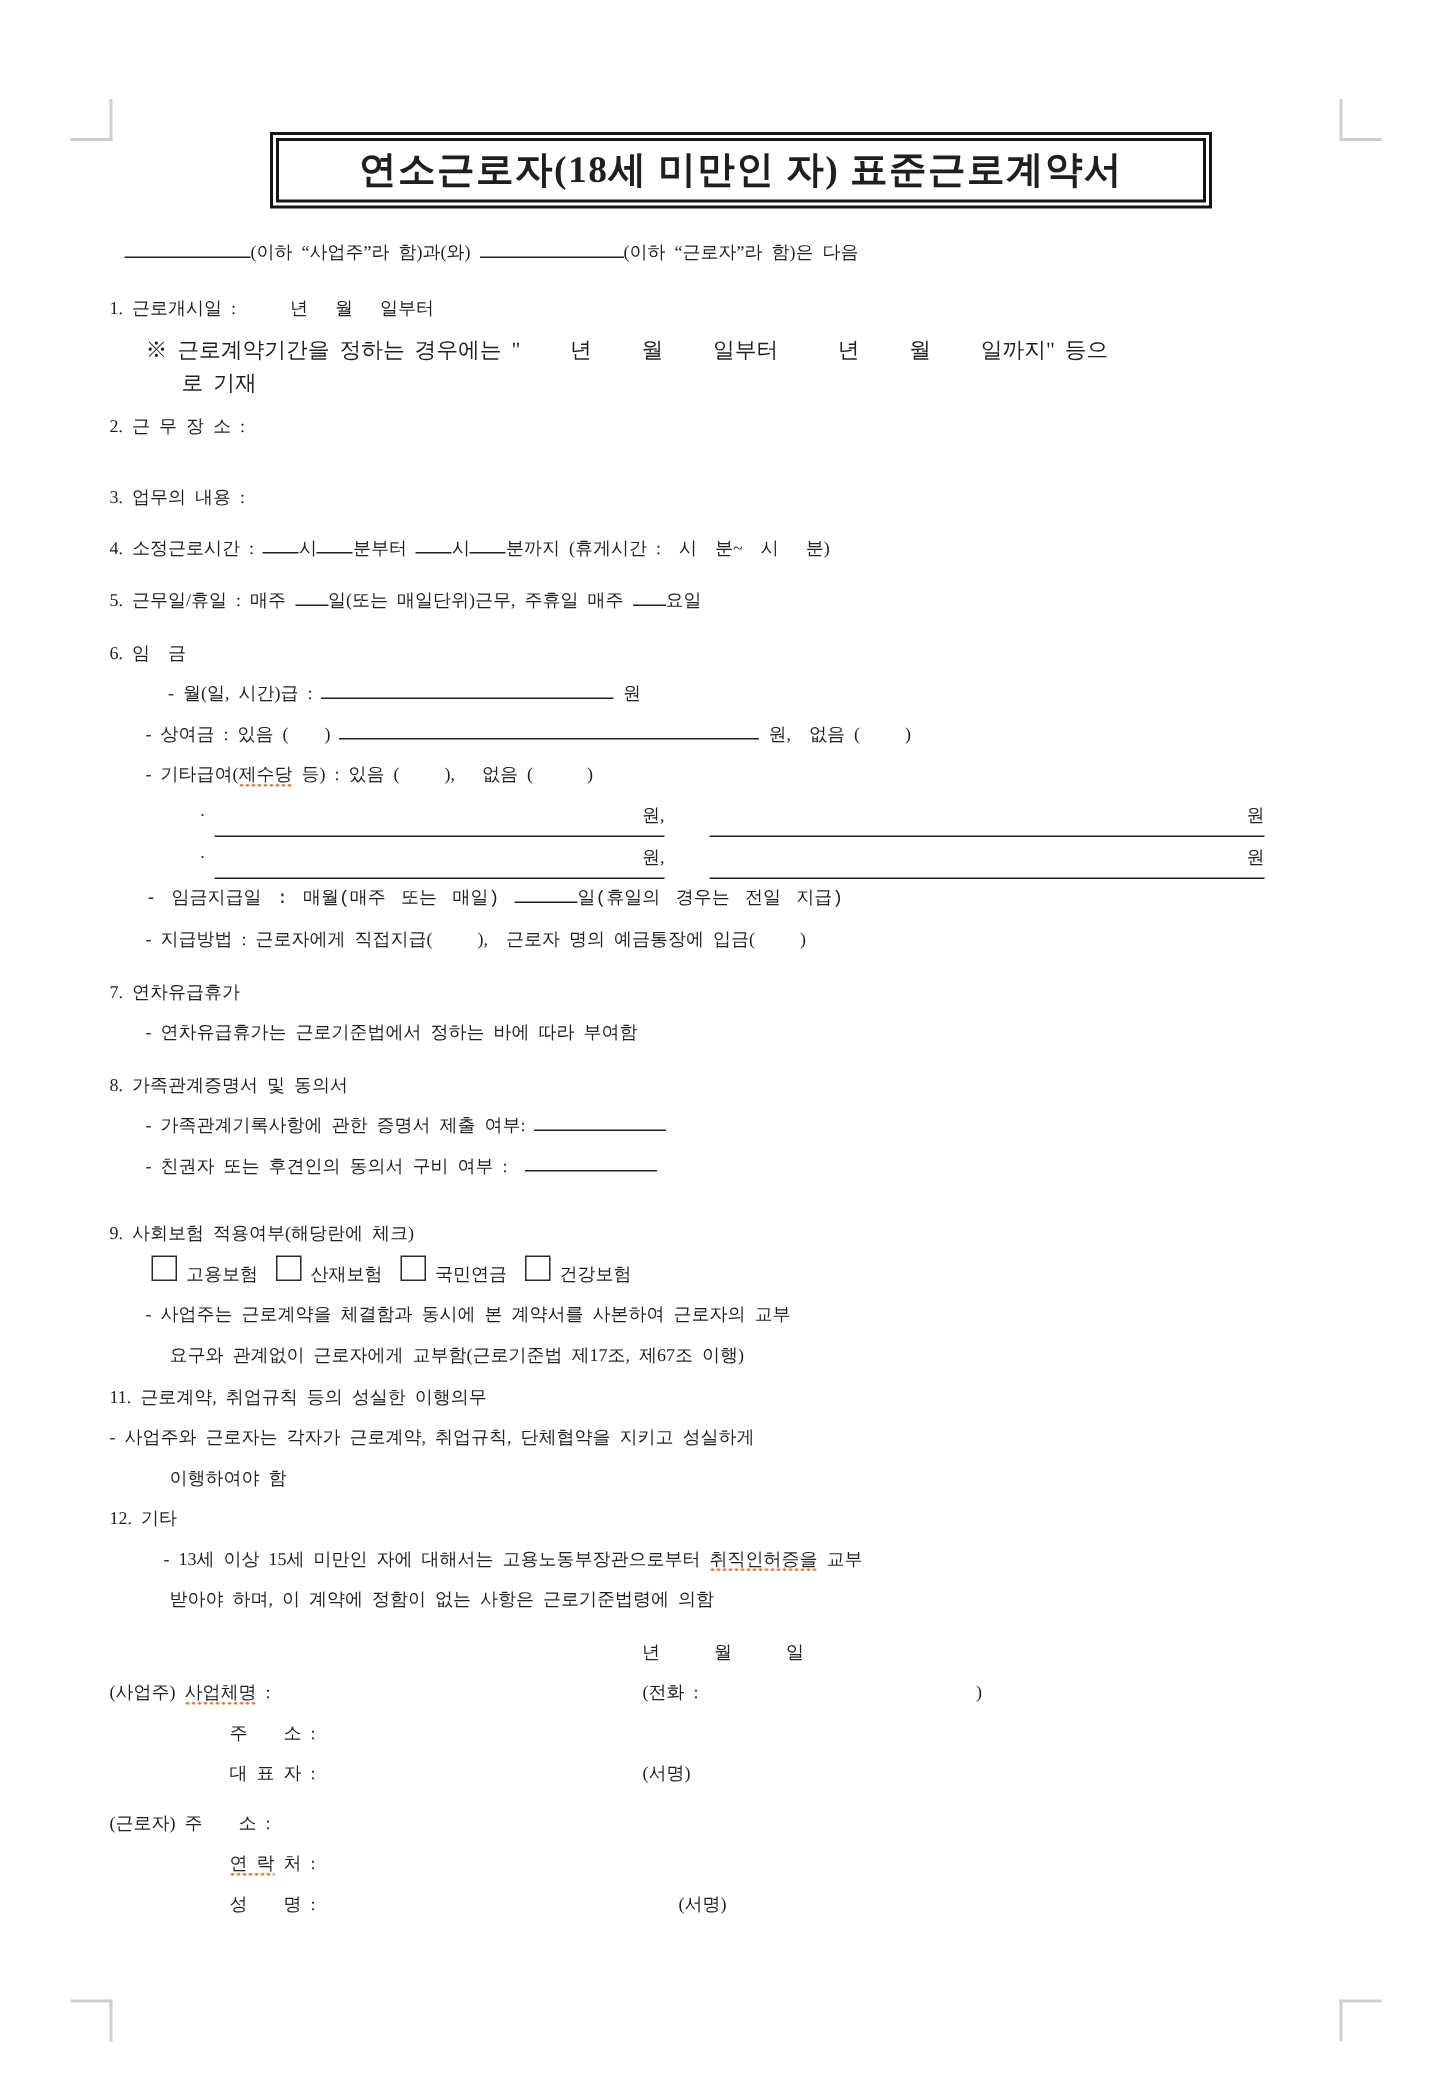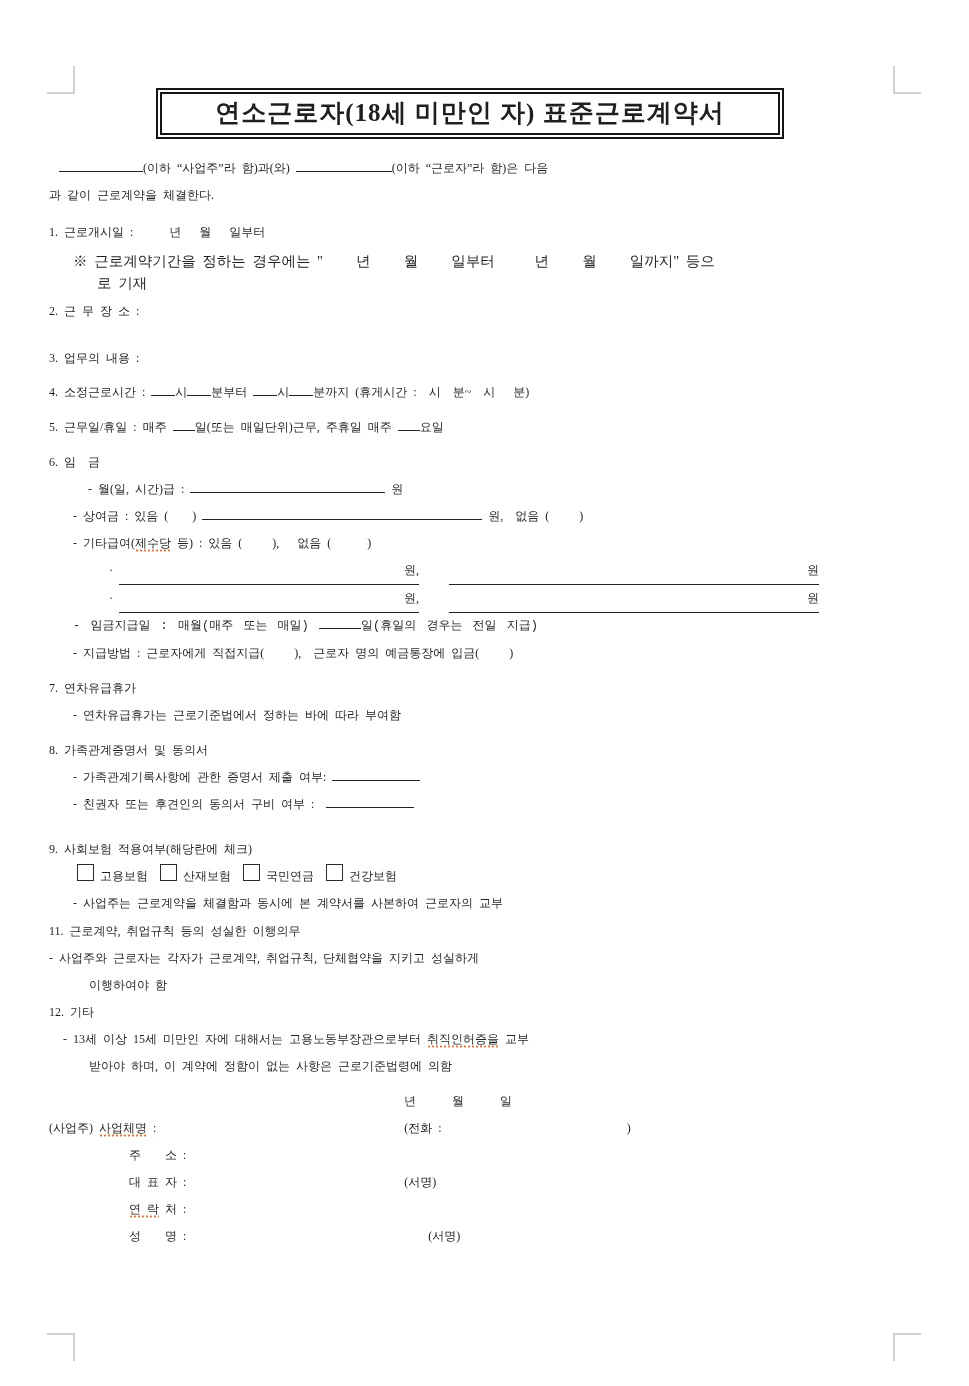--- a/index.html
+++ b/index.html
@@ -10,21 +10,21 @@
     overflow: hidden;
     font-family: "Liberation Serif", "DejaVu Serif", serif;
     color: #1f1f1f;
   }
   .crop-mark { position: absolute; width: 26px; height: 26px; }
   .crop-tl { left: 47px;  top: 66px;   border-right: 2px solid #cfcfcf; border-bottom: 2px solid #cfcfcf; }
   .crop-tr { left: 893px; top: 66px;   border-left: 2px solid #cfcfcf;  border-bottom: 2px solid #cfcfcf; }
   .crop-bl { left: 47px;  top: 1333px; border-right: 2px solid #cfcfcf; border-top: 2px solid #cfcfcf; }
   .crop-br { left: 893px; top: 1333px; border-left: 2px solid #cfcfcf;  border-top: 2px solid #cfcfcf; }
 
-  .content { position: absolute; left: 49px; top: 88px; width: 842px; }
+  .content { position: absolute; left: 73px; top: 88px; width: 842px; }
 
   .title-box {
     border: 2px solid #151515;
     padding: 2px;
     width: 620px;
     margin: 0 auto;
   }
   .title-inner {
     border: 2px solid #151515;
     text-align: center;
@@ -75,21 +75,20 @@
 <div class="crop-mark crop-tr"></div>
 <div class="crop-mark crop-bl"></div>
 <div class="crop-mark crop-br"></div>
 
 <div class="content">
   <div class="title-box">
     <div class="title-inner">연소근로자(18세 미만인 자) 표준근로계약서</div>
   </div>
   <div>
       <div class="line" style="margin-left: 10px; margin-top: 16px;"><span class="uline" style="width: 84px;"></span><span>(이하 “사업주”라 함)과(와) </span><span class="uline" style="width: 96px;"></span><span>(이하 “근로자”라 함)은 다음</span></div>
-      <div class="line"><span>과 같이 근로계약을 체결한다.</span></div>
       <div class="line" style="margin-top: 10px;"><span>1. 근로개시일 :      년   월   일부터</span></div>
       <div class="line small" style="margin-left: 24px; margin-top: 4px;"><span>※ 근로계약기간을 정하는 경우에는 "     년     월     일부터      년     월     일까지" 등으</span></div>
       <div class="line small" style="margin-left: 48px;"><span>로 기재</span></div>
       <div class="line" style="margin-top: 4px;"><span>2. 근 무 장 소 :</span></div>
       <div class="line" style="margin-top: 20px;"><span>3. 업무의 내용 :</span></div>
       <div class="line" style="margin-top: 7px;"><span>4. 소정근로시간 : </span><span class="uline" style="width: 24px;"></span><span>시</span><span class="uline" style="width: 24px;"></span><span>분부터 </span><span class="uline" style="width: 24px;"></span><span>시</span><span class="uline" style="width: 24px;"></span><span>분까지 (휴게시간 :  시  분~  시   분)</span></div>
       <div class="line" style="margin-top: 8px;"><span>5. 근무일/휴일 : 매주 </span><span class="uline" style="width: 22px;"></span><span>일(또는 매일단위)근무, 주휴일 매주 </span><span class="uline" style="width: 22px;"></span><span>요일</span></div>
       <div class="line" style="margin-top: 8px;"><span>6. 임  금</span></div>
       <div class="line" style="margin-left: 39px;"><span>- 월(일, 시간)급 : </span><span class="uline" style="width: 195px;"></span><span> 원</span></div>
       <div class="line" style="margin-left: 24px;"><span>- 상여금 : 있음 (    ) </span><span class="uline" style="width: 280px;"></span><span> 원,  없음 (     )</span></div>
@@ -99,26 +98,28 @@
       <div class="line" style="margin-left: 24px; font-family: Liberation Mono, monospace;"><span>- 임금지급일 : 매월(매주 또는 매일) </span><span class="uline" style="width: 42px;"></span><span>일(휴일의 경우는 전일 지급)</span></div>
       <div class="line" style="margin-left: 24px;"><span>- 지급방법 : 근로자에게 직접지급(     ),  근로자 명의 예금통장에 입금(     )</span></div>
       <div class="line" style="margin-top: 8px;"><span>7. 연차유급휴가</span></div>
       <div class="line" style="margin-left: 24px;"><span>- 연차유급휴가는 근로기준법에서 정하는 바에 따라 부여함</span></div>
       <div class="line" style="margin-top: 8px;"><span>8. 가족관계증명서 및 동의서</span></div>
       <div class="line" style="margin-left: 24px;"><span>- 가족관계기록사항에 관한 증명서 제출 여부: </span><span class="uline" style="width: 88px;"></span></div>
       <div class="line" style="margin-left: 24px;"><span>- 친권자 또는 후견인의 동의서 구비 여부 :  </span><span class="uline" style="width: 88px;"></span></div>
       <div class="line" style="margin-top: 18px;"><span>9. 사회보험 적용여부(해당란에 체크)</span></div>
       <div class="line" style="margin-left: 28px;"><span class="checkbox"></span><span> 고용보험  </span><span class="checkbox"></span><span> 산재보험  </span><span class="checkbox"></span><span> 국민연금  </span><span class="checkbox"></span><span> 건강보험</span></div>
       <div class="line" style="margin-left: 24px;"><span>- 사업주는 근로계약을 체결함과 동시에 본 계약서를 사본하여 근로자의 교부</span></div>
+      <div class="line" style="margin-left: 40px;"><span>요구와 관계없이 근로자에게 교부함(근로기준법 제17조, 제67조 이행)</span></div>
       <div class="line" style="margin-top: 1px;"><span>11. 근로계약, 취업규칙 등의 성실한 이행의무</span></div>
       <div class="line" style=""><span>- 사업주와 근로자는 각자가 근로계약, 취업규칙, 단체협약을 지키고 성실하게</span></div>
       <div class="line" style="margin-left: 40px;"><span>이행하여야 함</span></div>
       <div class="line"><span>12. 기타</span></div>
-      <div class="line" style="margin-left: 14px;"><span>- 13세 이상 15세 미만인 자에 대해서는 고용노동부장관으로부터 </span><span class="squiggly">취직인허증을</span><span> 교부</span></div>
+      <div class="line" style="margin-left: 36px;"><span>- 13세 이상 15세 미만인 자에 대해서는 고용노동부장관으로부터 </span><span class="squiggly">취직인허증을</span><span> 교부</span></div>
       <div class="line" style="margin-left: 40px;"><span>받아야 하며, 이 계약에 정함이 없는 사항은 근로기준법령에 의함</span></div>
       <div class="line" style="margin-left: 355px; margin-top: 8px;"><span>년      월      일</span></div>
       <div class="line"><span>(사업주) </span><span class="squiggly">사업체명</span><span> :</span><span class="spacer" style="width: 248px;"></span><span>(전화 :</span><span class="spacer" style="width: 185px;"></span><span>)</span></div>
       <div class="line" style="margin-left: 80px;"><span>주    소 :</span></div>
       <div class="line" style="margin-left: 80px;"><span>대 표 자 :</span><span class="spacer" style="width: 218px;"></span><span>(서명)</span></div>
+      <div class="line" style="margin-top: 6px;"><span>(근로자) 주    소 :</span></div>
       <div class="line" style="margin-left: 80px;"><span class="squiggly">연 락</span><span> 처 :</span></div>
       <div class="line" style="margin-left: 80px;"><span>성    명 :</span><span class="spacer" style="width: 242px;"></span><span>(서명)</span></div>
     </div>
 </div>
 
 </body></html>

